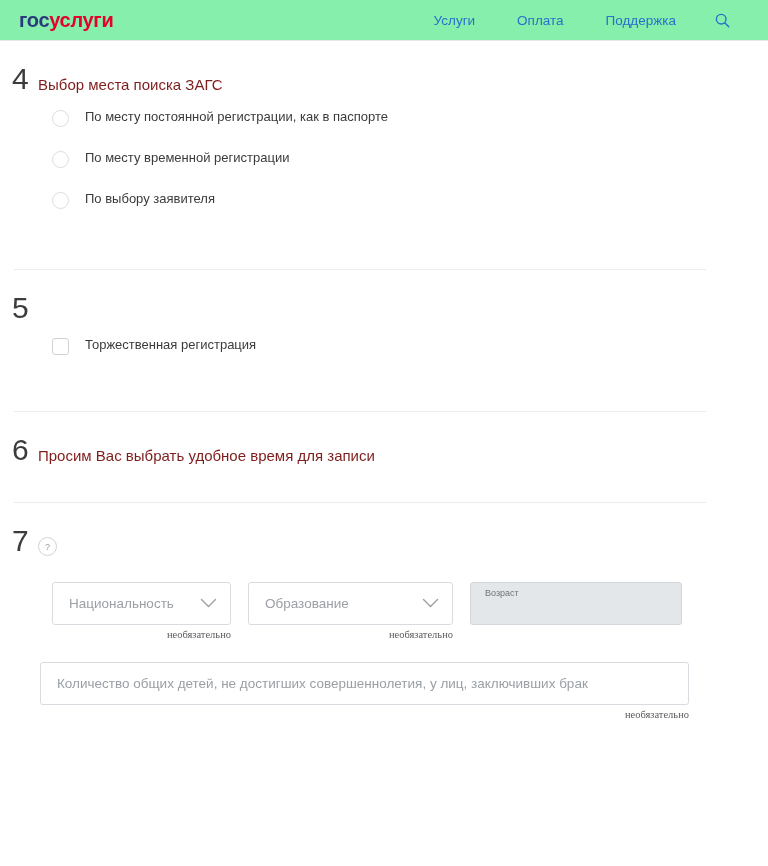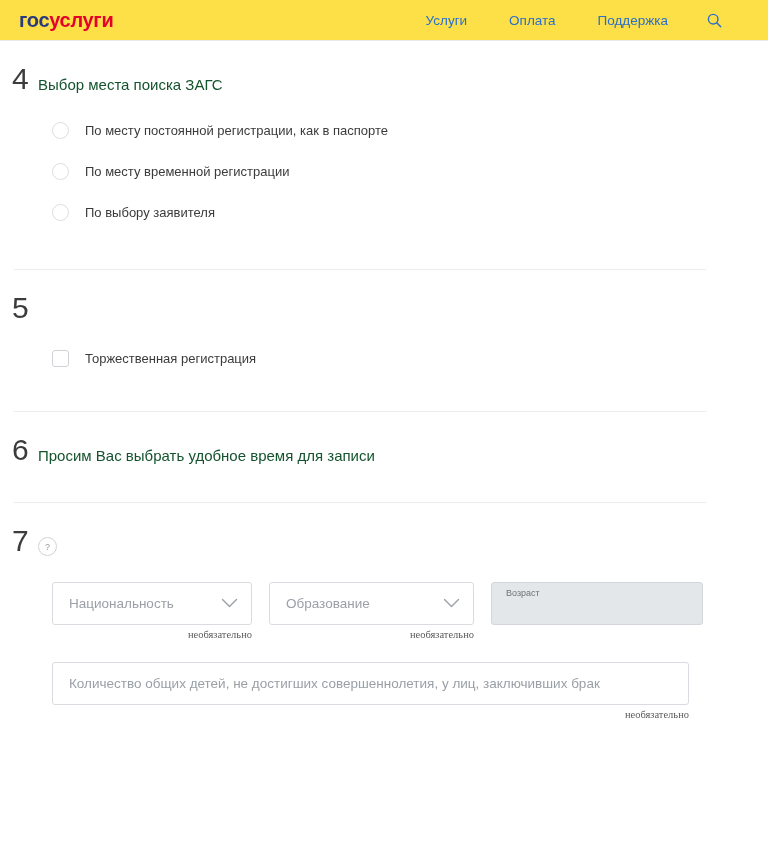--- a/index.html
+++ b/index.html
@@ -17,22 +17,22 @@
     -webkit-font-smoothing: antialiased;
   }
 
   
   .site-header {
     height: 41px;
     box-sizing: border-box;
     border-bottom: 1px solid #e8e8e8;
     display: flex;
     align-items: center;
-    padding: 0 32px 0 19px;
-    background: #fde047;
+    padding: 0 24px 0 19px;
+    background: #86efac;
   }
   .logo {
     font-size: 20px;
     font-weight: bold;
     letter-spacing: -0.3px;
     line-height: 1;
     white-space: nowrap;
     cursor: pointer;
     user-select: none;
   }
@@ -83,21 +83,21 @@
     padding-left: 12px;
     box-sizing: border-box;
     font-size: 30px;
     font-weight: 300;
     color: #3c3c3c;
     line-height: 1;
     margin-top: 1px;
   }
   .section-title {
     font-size: 15px;
-    color: #14532d;
+    color: #7f1d1d;
     line-height: 1.3;
     padding-top: 12px;
     flex: 1 1 auto;
   }
   .help-icon {
     flex: 0 0 auto;
     width: 17px;
     height: 17px;
     border-radius: 50%;
     border: 1px solid #d3d3d3;
@@ -111,21 +111,21 @@
     background: #fff;
     user-select: none;
   }
 
   .options {
     padding-left: 52px;
     padding-top: 15px;
   }
   .option-row {
     display: flex;
-    align-items: center;
+    align-items: flex-start;
     height: 41px;
     cursor: pointer;
   }
   .radio-mark {
     width: 17px;
     height: 17px;
     border-radius: 50%;
     border: 1px solid #dadde1;
     background: #fff;
     flex: 0 0 17px;
@@ -157,21 +157,21 @@
   .fields-row {
     display: flex;
     padding-left: 52px;
     padding-top: 26px;
     gap: 17px;
   }
   .field-wrap {
     display: flex;
     flex-direction: column;
   }
-  .field-wrap.w1 { width: 200px; }
+  .field-wrap.w1 { width: 179px; }
   .field-wrap.w2 { width: 205px; }
   .field-wrap.w3 { width: 212px; }
 
   .select-box {
     height: 43px;
     border: 1px solid #d8dce1;
     border-radius: 3px;
     background: #fff;
     display: flex;
     align-items: center;
@@ -215,21 +215,21 @@
   .optional-note {
     font-size: 10.5px;
     color: #5c5c5c;
     text-align: right;
     margin-top: 5px;
     line-height: 1;
     font-family: Liberation Serif, serif;
   }
 
   .wide-field-wrap {
-    padding-left: 52px;
+    padding-left: 40px;
     padding-right: 48px;
     padding-top: 21px;
   }
   .wide-input {
     height: 43px;
     border: 1px solid #d8dce1;
     border-radius: 3px;
     background: #fff;
     display: flex;
     align-items: center;

